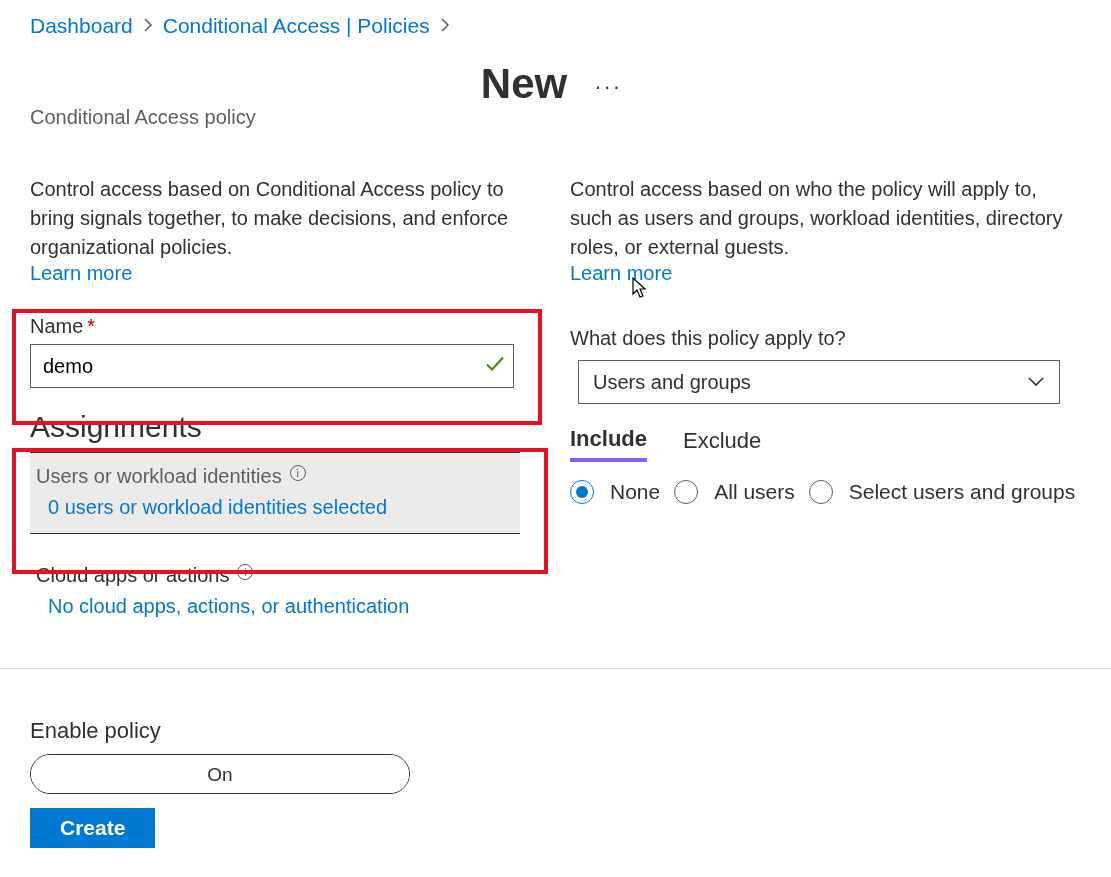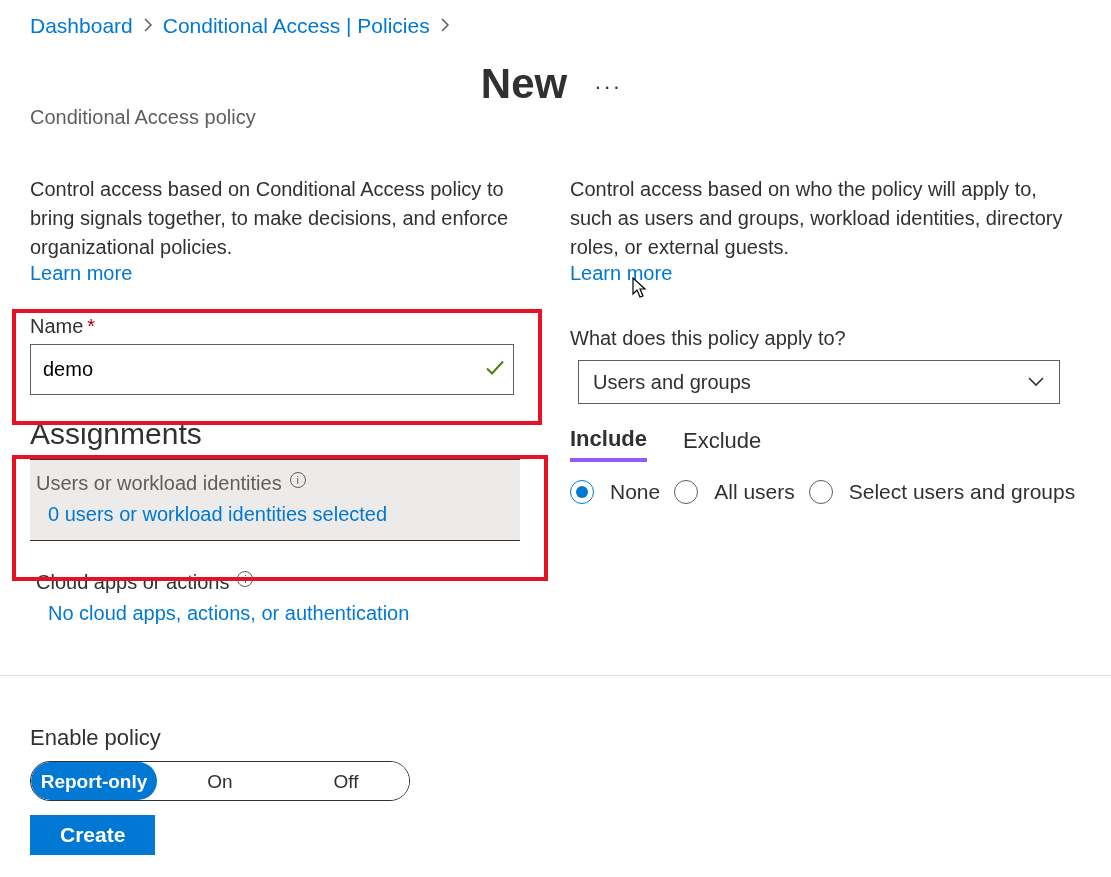--- a/index.html
+++ b/index.html
@@ -43,21 +43,21 @@
   .desc { line-height:1.45; }
 
   
   .field-label { margin-top:30px; font-size:20px; }
   .req { color:#a80000; margin-left:4px; }
 
   
   .name-wrap { position:relative; margin-top:6px; }
   .name-input {
     width: 484px;
-    height: 51px;
+    height: 44px;
     padding: 4px 42px 4px 12px;
     font-size: 20px;
     border: 1px solid #605e5c;
     outline: none;
   }
   .check-icon {
     position:absolute; right:24px; top:50%; transform:translateY(-50%);
     color:#498205; pointer-events:none;
   }
 
@@ -287,18 +287,16 @@
         <span class="radio-label">Select users and groups</span>
       </div>
     </div>
   </div>
 </div>
 
 <div class="footer-area">
   <div class="footer-divider"></div>
   <div class="enable-label">Enable policy</div>
   <div class="pill">
-    <button class="pill-seg active">Report-only</button>
     <button class="pill-seg">On</button>
-    <button class="pill-seg">Off</button>
   </div>
   <button class="create-btn">Create</button>
 </div>
 
 </body></html>

